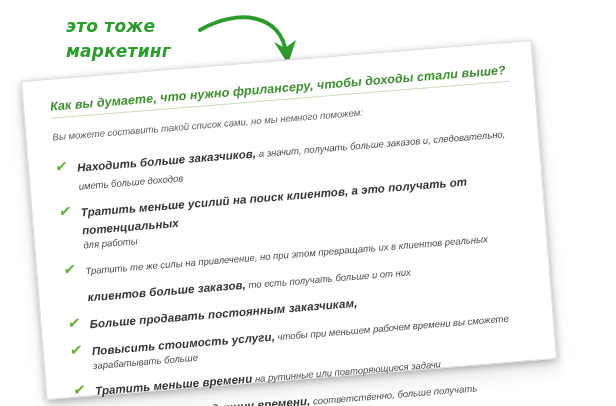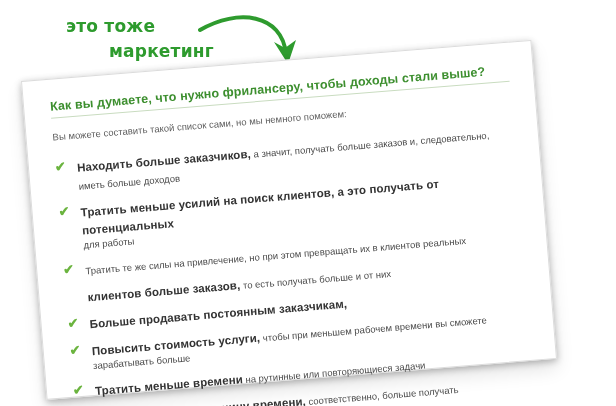--- a/index.html
+++ b/index.html
@@ -15,36 +15,37 @@
     overflow: hidden;
     position: relative;
   }
 
   #stage {
     position: absolute;
     left: 0;
     top: 0;
     width: 616px;
     height: 406px;
+    font-style: italic;
   }
 
   
   .annotation {
     position: absolute;
     left: 66px;
     top: 14px;
     width: 180px;
     color: #2e9b2e;
     font-size: 17px;
     line-height: 25px;
     font-family: "DejaVu Sans", sans-serif;
     font-weight: 600;
     letter-spacing: 0.2px;
   }
-  .annotation .line2 { display: block; margin-left: 43px; }
+  .annotation .line2 { display: block; }
 
   .arrow-svg {
     position: absolute;
     left: 196px;
     top: 10px;
     width: 110px;
     height: 70px;
   }
 
   

